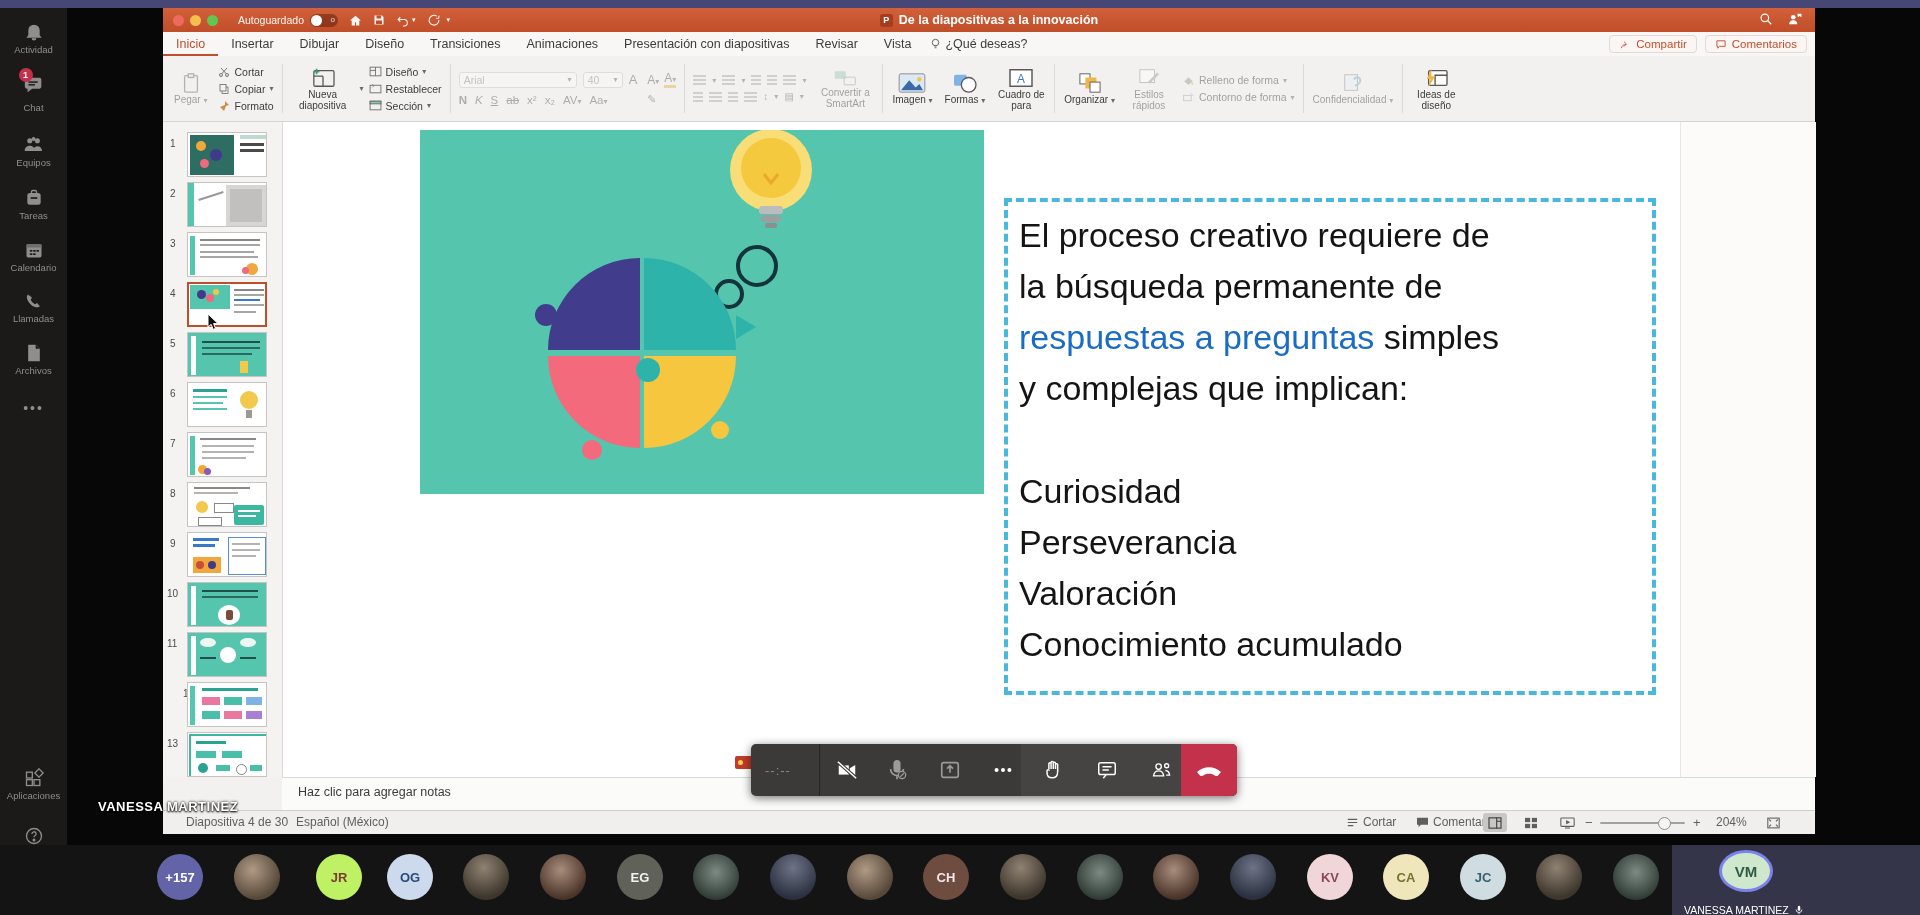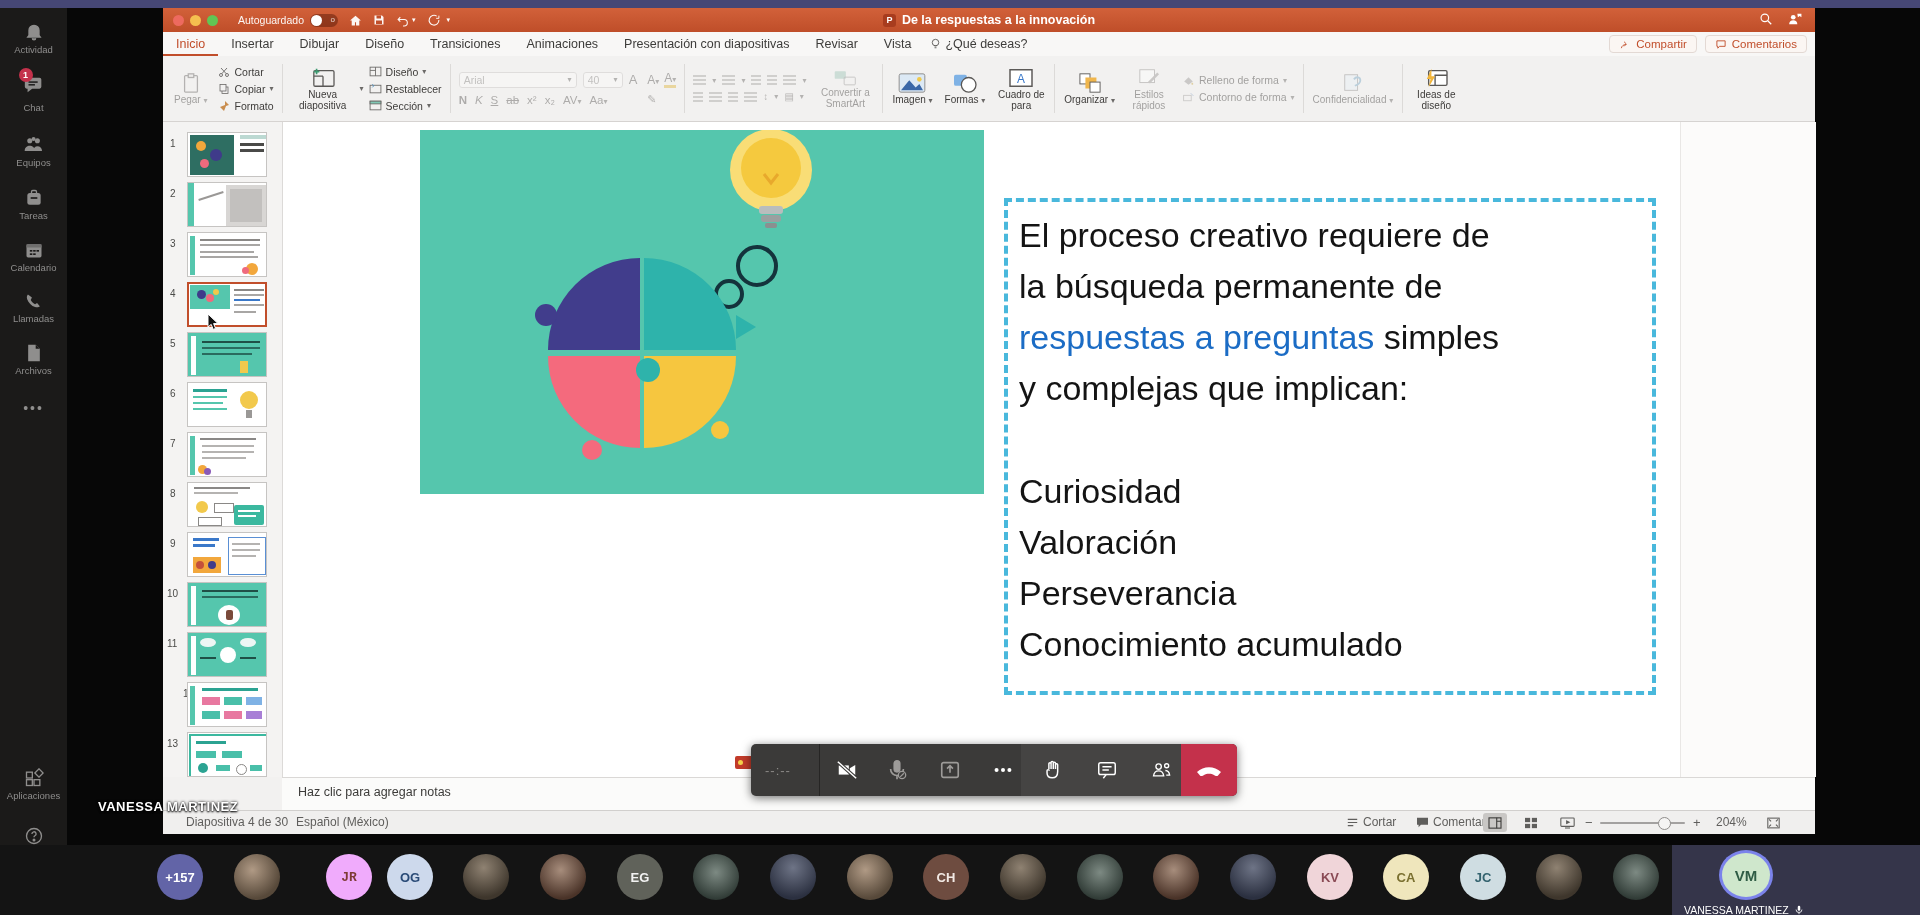--- a/index.html
+++ b/index.html
@@ -93,21 +93,21 @@
 
   
   #strip{left:0;top:845px;width:1920px;height:70px;background:#141414}
   .pc{position:absolute;top:9px;width:46px;height:46px;border-radius:50%;display:flex;align-items:center;justify-content:center;font-size:13px;font-weight:bold;overflow:hidden}
   .ph1{background:radial-gradient(circle at 40% 35%,#b09a85,#57493a 70%)}
   .ph2{background:radial-gradient(circle at 45% 30%,#8f8272,#3e362c 72%)}
   .ph3{background:radial-gradient(circle at 50% 40%,#7d8a83,#2f3a35 75%)}
   .ph4{background:radial-gradient(circle at 45% 35%,#a78d7c,#4a3328 72%)}
   .ph5{background:radial-gradient(circle at 50% 30%,#6e7486,#2b3040 75%)}
   #self-tile{position:absolute;left:1672px;top:0;width:248px;height:70px;background:#35354a;overflow:hidden}
-  #self-avatar{position:absolute;left:50px;top:8px;width:48px;height:44px;border-radius:50%;display:flex;align-items:center;justify-content:center;font-size:15px;font-weight:bold;box-shadow:0 0 0 3px #7b83eb}
+  #self-avatar{position:absolute;left:50px;top:8px;width:48px;height:36px;border-radius:50%;display:flex;align-items:center;justify-content:center;font-size:15px;font-weight:bold;box-shadow:0 0 0 3px #7b83eb}
   #self-name{position:absolute;left:12px;top:59px;font-size:10.5px;color:#fff;display:flex;align-items:center;gap:5px;white-space:nowrap}
 </style>
 </head>
 <body>
 
 <div class="abs" id="teams-topbar"></div>
 
 <div class="abs" id="sidebar">
   <div class="abs sb-item" style="top:14px">
     <svg class="sb-ic" width="20" height="20" viewBox="0 0 24 24" fill="none" stroke="#8f8e8d" stroke-width="1.6">
@@ -225,21 +225,21 @@
       </svg>
     <span style="font-size:7px;color:#fff;margin-left:2px">▾</span>
     <svg class="tb-ic" width="14" height="13" viewBox="0 0 24 24" fill="none" stroke="#fff" stroke-width="2">
         <path d="M17 4a9 9 0 1 0 4 7"></path>
         <path d="M21 3v5h-5" stroke-width="1.8"></path>
       </svg>
     <span style="font-size:7px;color:#fff;margin-left:6px">▾</span>
 
     <div id="win-title">
       <span class="ppt-logo">P</span>
-      <span>De la respuestas a la innovación</span>
+      <span>De la diapositivas a la innovación</span>
     </div>
     <div id="titlebar-right">
       <svg width="14" height="14" viewBox="0 0 24 24" fill="none" stroke="#fff" stroke-width="2">
           <circle cx="10" cy="10" r="6.5"></circle>
           <path d="M15 15l6 6"></path>
         </svg>
       <svg width="16" height="14" viewBox="0 0 26 24" fill="#fff">
           <circle cx="10" cy="9" r="4"></circle>
           <path d="M3 21c0-4.5 3-7 7-7s7 2.5 7 7z"></path>
           <path d="M17 3h7v6l-3-2-3 2z"></path>
@@ -680,22 +680,22 @@
 
     <div class="abs" id="textbox"></div>
     <div class="abs" id="slide-text">
       <div>El proceso creativo requiere de</div>
       <div>la búsqueda permanente de</div>
       <div><span style="color:#1b6cc5">respuestas a preguntas</span><span> simples</span></div>
       <div>y complejas que implican:</div>
     </div>
     <div class="abs" id="slide-bullets">
       <div>Curiosidad</div>
+      <div>Perseverancia</div>
       <div>Valoración</div>
-      <div>Perseverancia</div>
       <div>Conocimiento acumulado</div>
     </div>
 
     <div class="abs" id="coecyt"><span class="c1">C</span><span class="c2">OECY</span><span class="c3">T</span></div>
     <div class="abs" id="slide-bottom-line"></div>
 
     <div class="abs" id="notesbar">
       <div id="notes-text">Haz clic para agregar notas</div>
     </div>
   </div>
@@ -800,21 +800,21 @@
   </div>
 </div>
 
 <div class="abs" id="share-label">VANESSA MARTINEZ</div>
 
 <div class="abs" id="strip">
   <div class="pc" style="left: 157px; background: rgb(98, 100, 167); color: rgb(255, 255, 255);">
       <span>+157</span>
     </div>
   <div class="pc ph1" style="left:234px"></div>
-  <div class="pc" style="left: 326px; background: #f0abfc; color: rgb(125, 59, 53); font-family: Liberation Mono, monospace;">
+  <div class="pc" style="left: 316px; background: #bef264; color: rgb(125, 59, 53);">
       <span>JR</span>
     </div>
   <div class="pc" style="left: 387px; background: rgb(205, 217, 236); color: rgb(42, 75, 119);">
       <span>OG</span>
     </div>
   <div class="pc ph2" style="left:463px"></div>
   <div class="pc ph4" style="left:540px"></div>
   <div class="pc" style="left: 617px; background: rgb(96, 98, 90); color: rgb(242, 242, 242);">
       <span>EG</span>
     </div>

